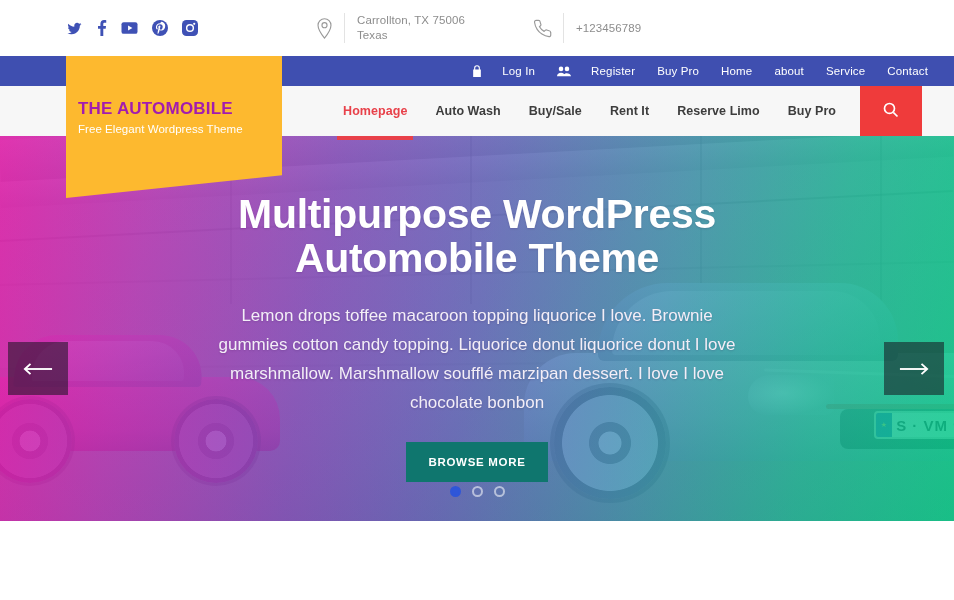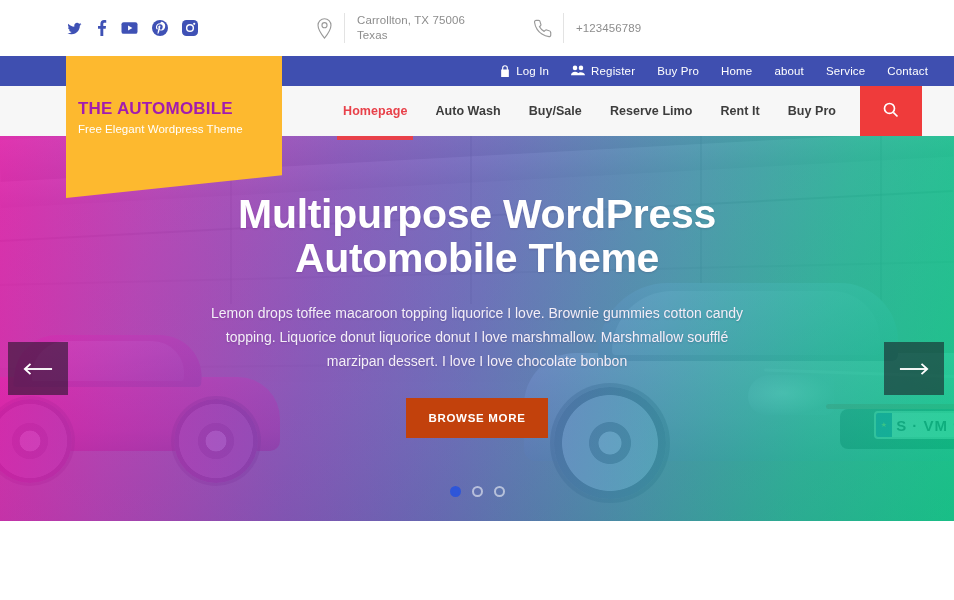--- a/index.html
+++ b/index.html
@@ -43,21 +43,21 @@
 
   
   .bluebar {
     position:relative; height:30px; background:#3f4fb0;
     display:flex; align-items:center; justify-content:flex-end;
     padding-right:26px; z-index:25;
   }
   .bluebar-nav { display:flex; align-items:center; gap:22px; }
   .bluebar-nav a {
     color:#ffffff; font-size:11.5px; text-decoration:none;
-    display:inline-flex; align-items:flex-start; gap:6px;
+    display:inline-flex; align-items:center; gap:20px;
     letter-spacing:.15px; white-space:nowrap;
   }
   .bluebar-nav a svg { display:block; }
 
   
   .mainbar {
     position:relative; height:50px; background:#f7f7f7;
     display:flex; align-items:stretch; justify-content:flex-end;
     z-index:25;
   }
@@ -239,25 +239,25 @@
     display:flex; flex-direction:column; align-items:center;
     padding-top:56px;
   }
   .hero-title {
     font-size:41px; font-weight:bold; color:#ffffff; text-align:center;
     line-height:1.08; letter-spacing:-.3px; max-width:720px;
     text-shadow:0 1px 2px rgba(60,20,80,.18);
   }
   .hero-desc {
     margin-top:20px; width:540px; text-align:center;
-    font-size:14px; color:#f3eef7; line-height:1.72;
+    font-size:17px; color:#f3eef7; line-height:1.72;
     text-shadow:0 1px 2px rgba(60,20,80,.2);
   }
   .hero-btn {
-    margin-top:25px; background:#c2410c; border:none; cursor:pointer;
+    margin-top:25px; background:#0f766e; border:none; cursor:pointer;
     color:#ffffff; font-size:11.5px; font-weight:bold; letter-spacing:.7px;
     padding:14px 22px;
   }
 
   .arrow-btn {
     position:absolute; top:206px; width:60px; height:53px;
     background:rgba(22,18,30,.55); border:none; cursor:pointer;
     display:flex; align-items:center; justify-content:center; z-index:12;
   }
   .arrow-btn.prev { left:8px; }
@@ -369,22 +369,22 @@
       <a href="#">Service</a>
       <a href="#">Contact</a>
     </div>
   </div>
 
   <div class="mainbar">
     <nav class="mainnav">
       <a href="#" class="active">Homepage</a>
       <a href="#">Auto Wash</a>
       <a href="#">Buy/Sale</a>
+      <a href="#">Rent It</a>
       <a href="#">Reserve Limo</a>
-      <a href="#">Rent It</a>
       <a href="#">Buy Pro</a>
     </nav>
     <button class="searchbtn">
       <span>
         <svg width="16" height="16" viewBox="0 0 18 18" fill="none" stroke="#ffffff" stroke-width="1.9">
             <circle cx="7.3" cy="7.3" r="5.6"></circle>
             <path d="M11.6 11.6l4.7 4.7"></path>
           </svg>
       </span>
     </button>

